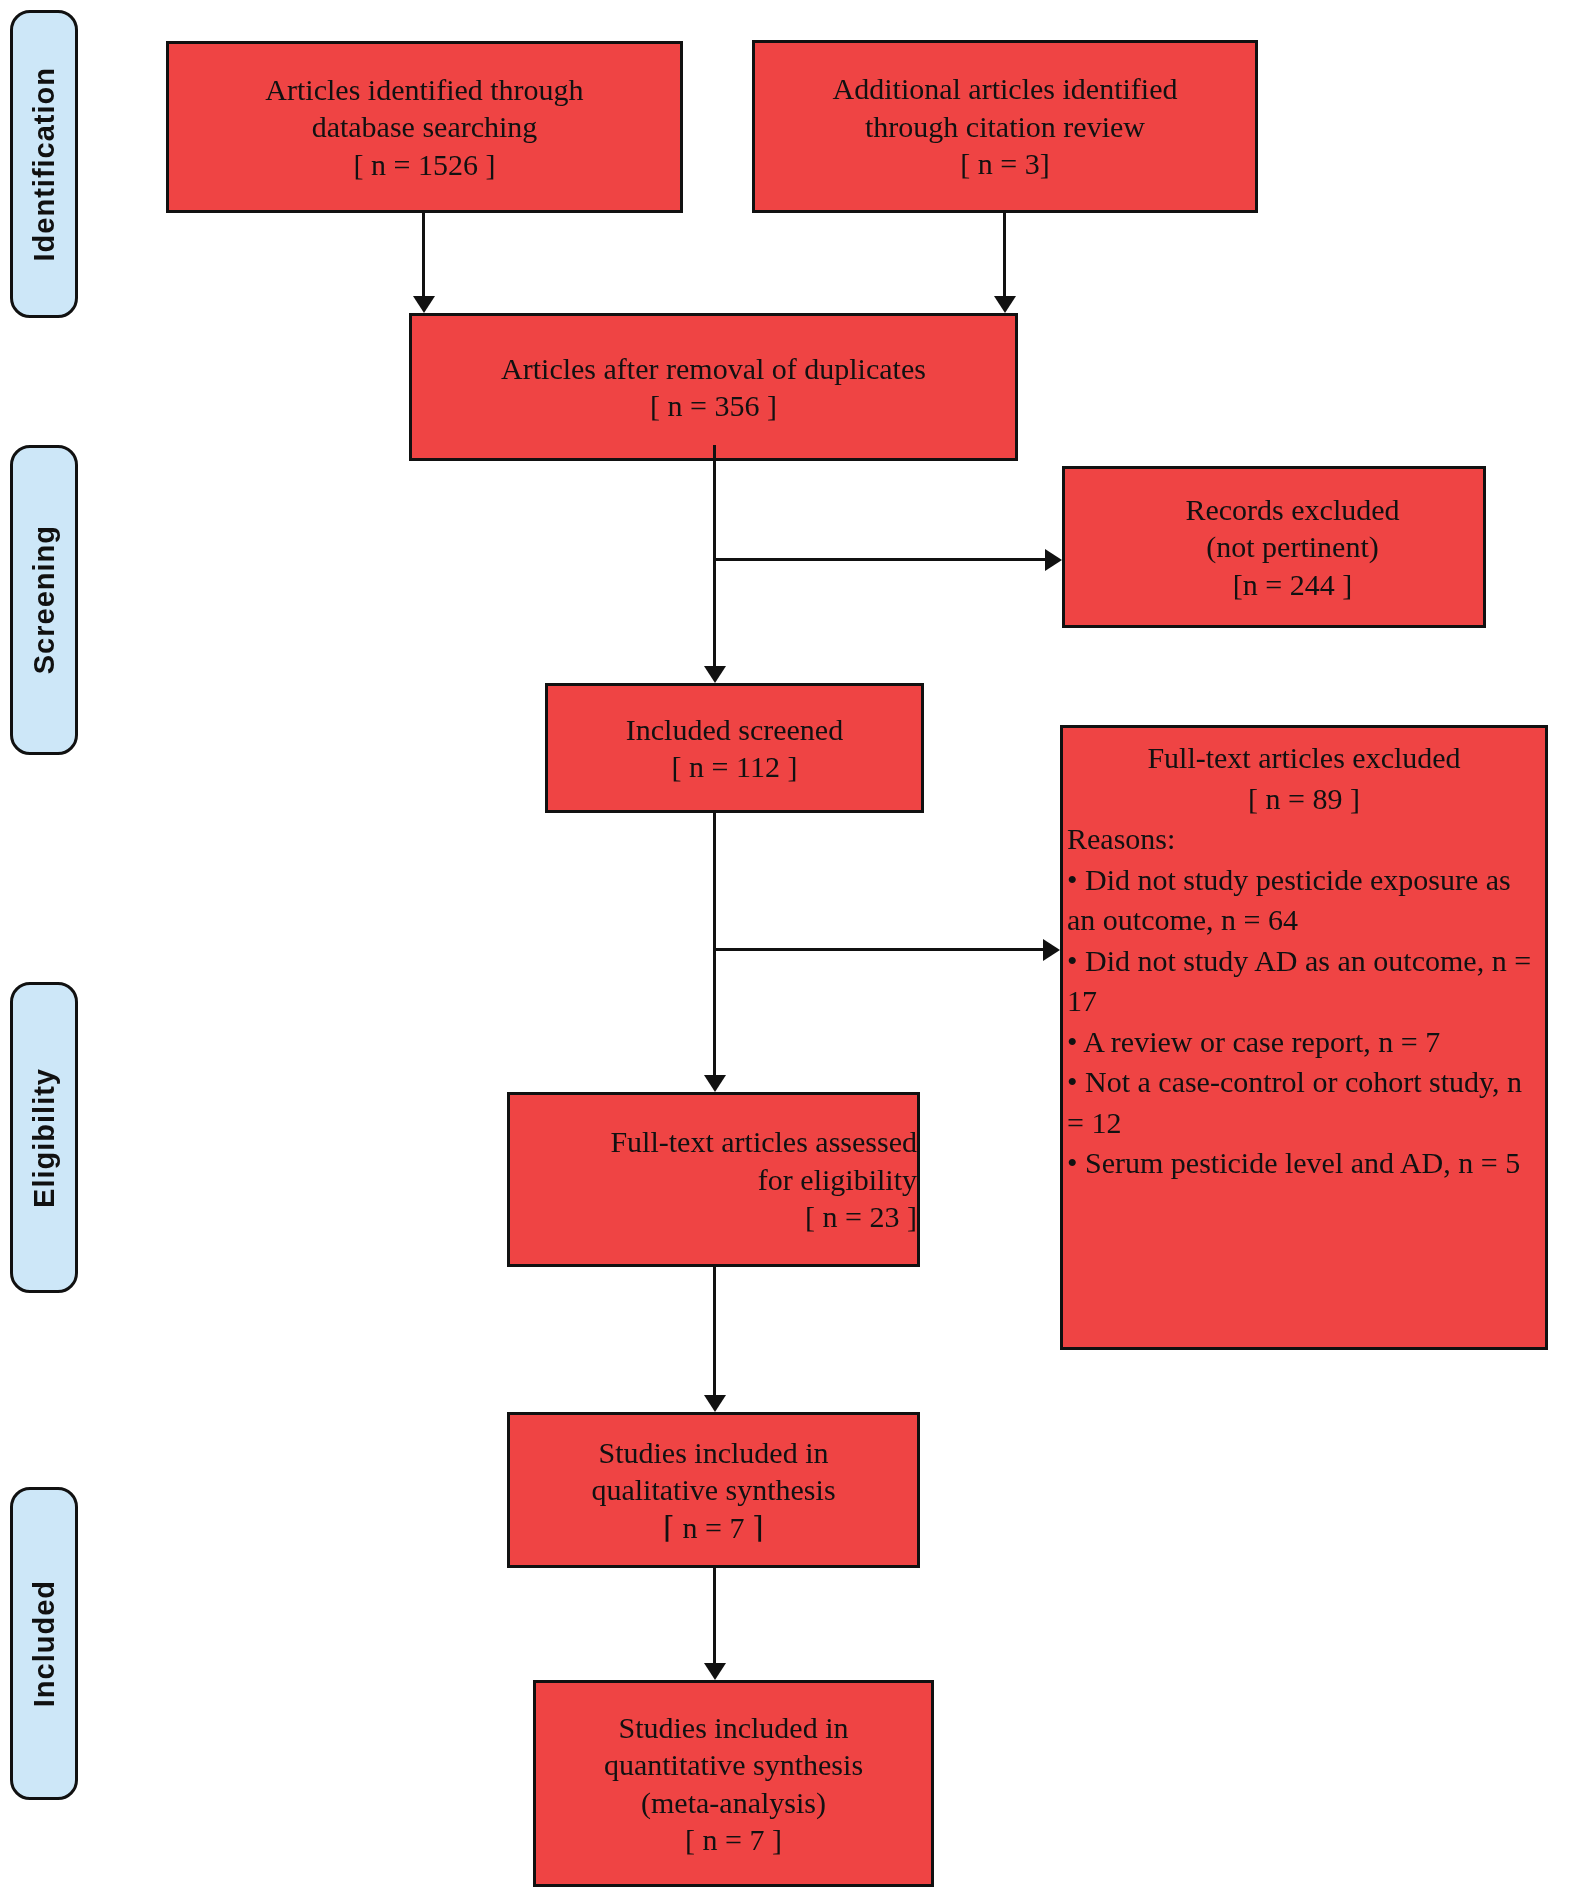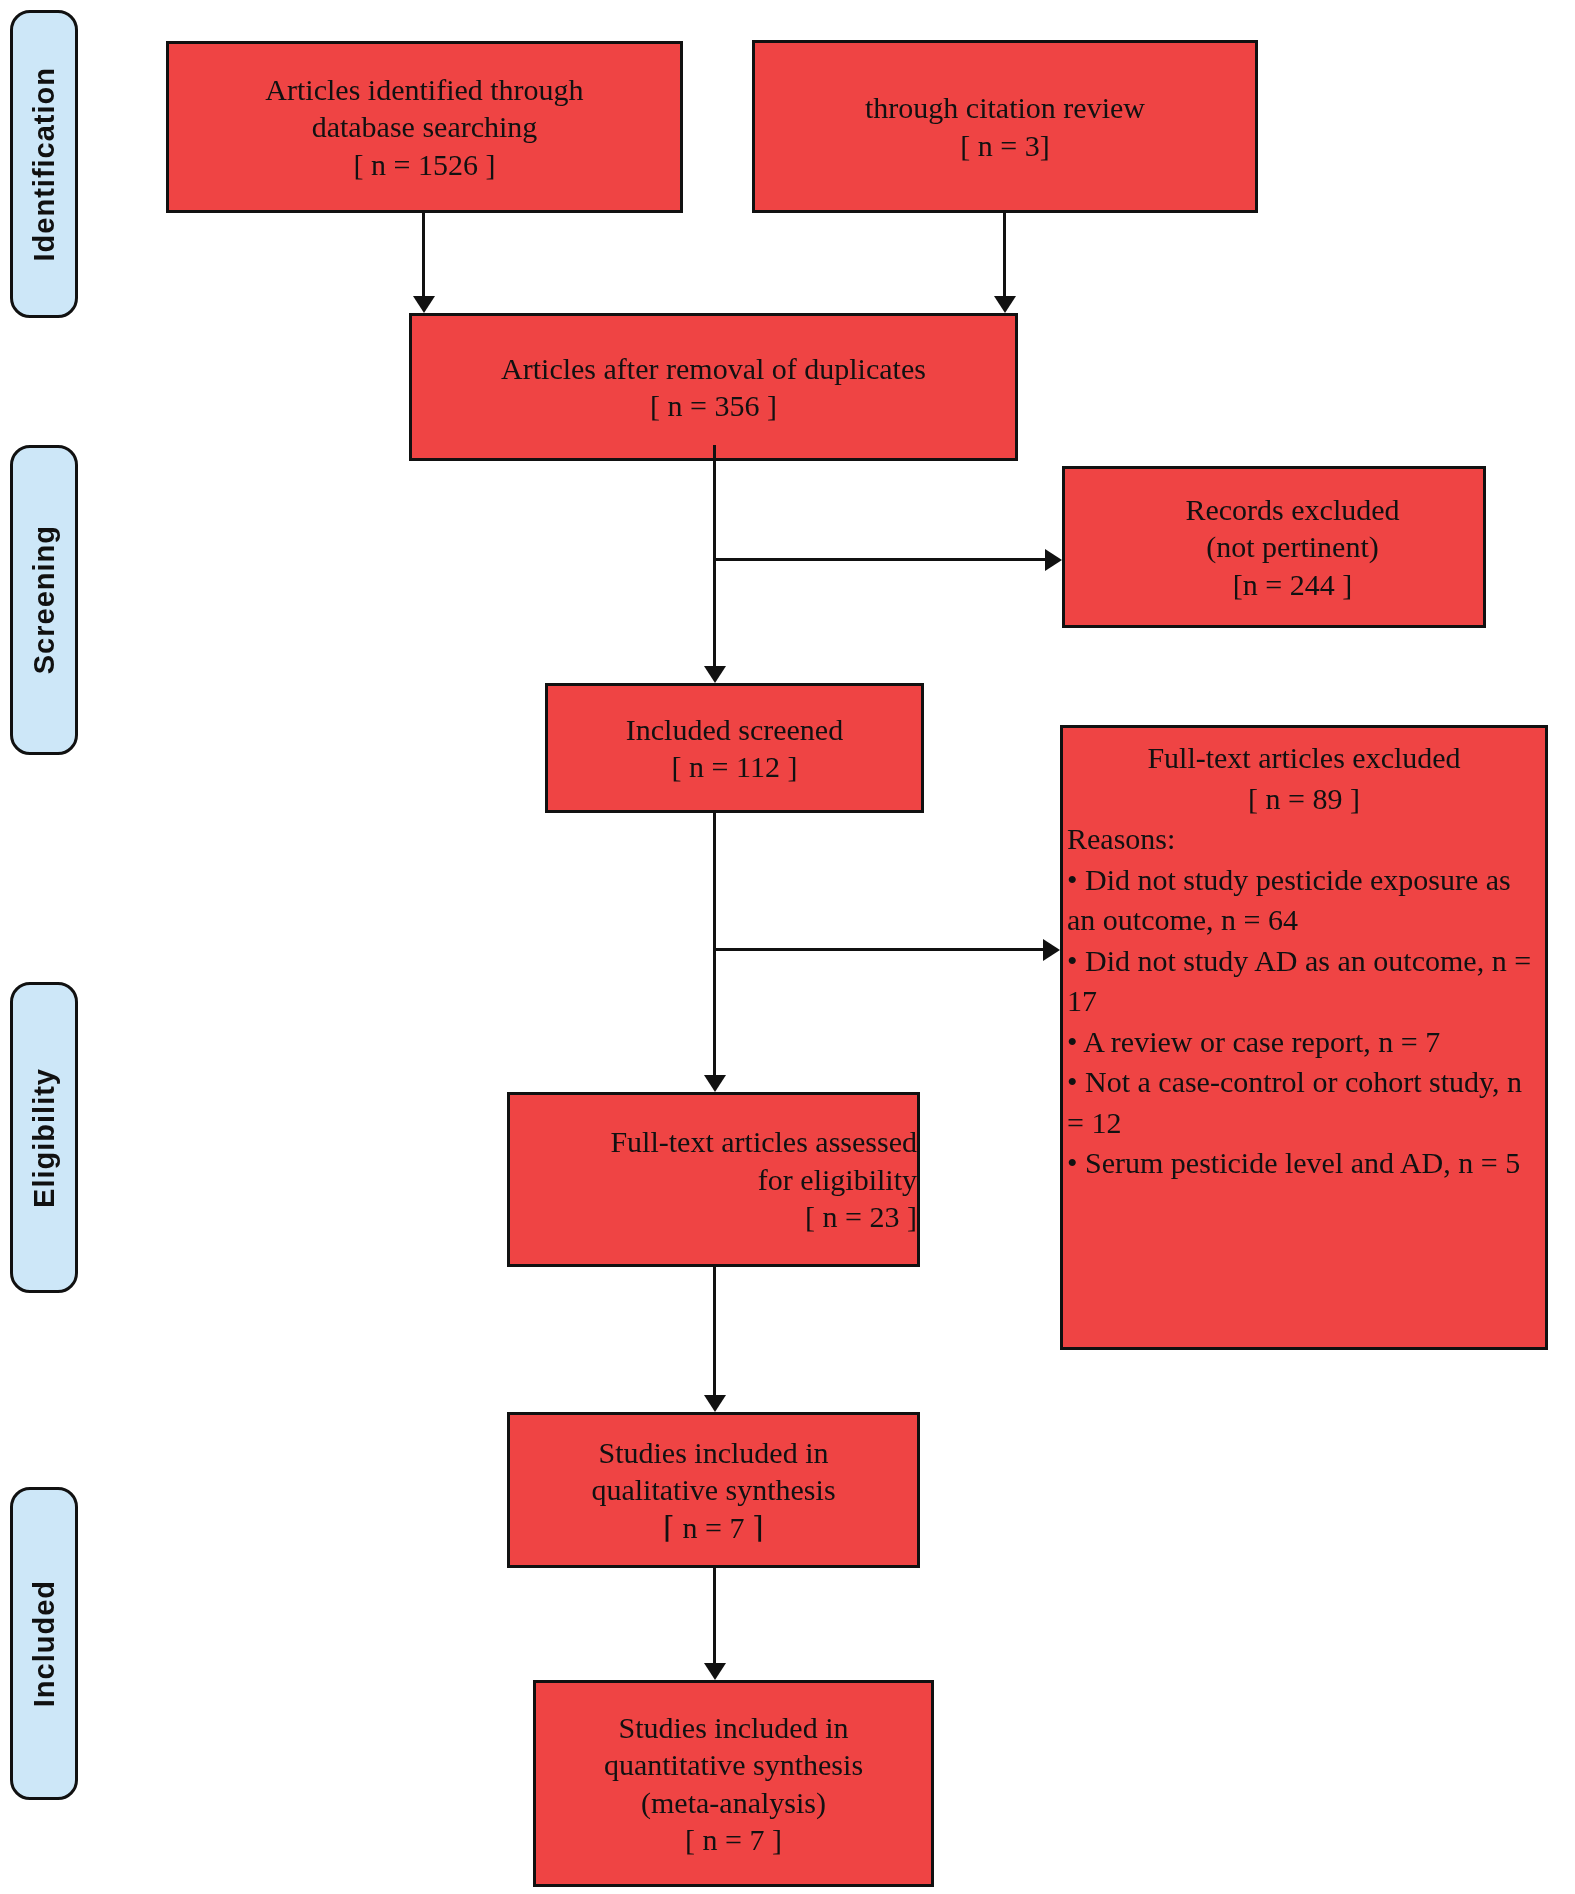--- a/index.html
+++ b/index.html
@@ -105,20 +105,21 @@
   <div class="stage" style="top:1487px;height:313px;">
     <span class="stage-text">Included</span>
   </div>
 
   <div class="fbox" style="left:166px;top:41px;width:517px;height:172px;">
     <div>Articles identified through</div>
     <div>database searching</div>
     <div>[ n = 1526 ]</div>
   </div>
   <div class="fbox" style="left:752px;top:40px;width:506px;height:173px;">
+    <div>Additional articles identified</div>
     <div>through citation review</div>
     <div>[ n = 3]</div>
   </div>
 
   <div class="fbox" style="left:409px;top:313px;width:609px;height:148px;">
     <div>Articles after removal of duplicates</div>
     <div>[ n = 356 ]</div>
   </div>
 
   <div class="fbox" style="left:1062px;top:466px;width:424px;height:162px;padding-left:37px;">

